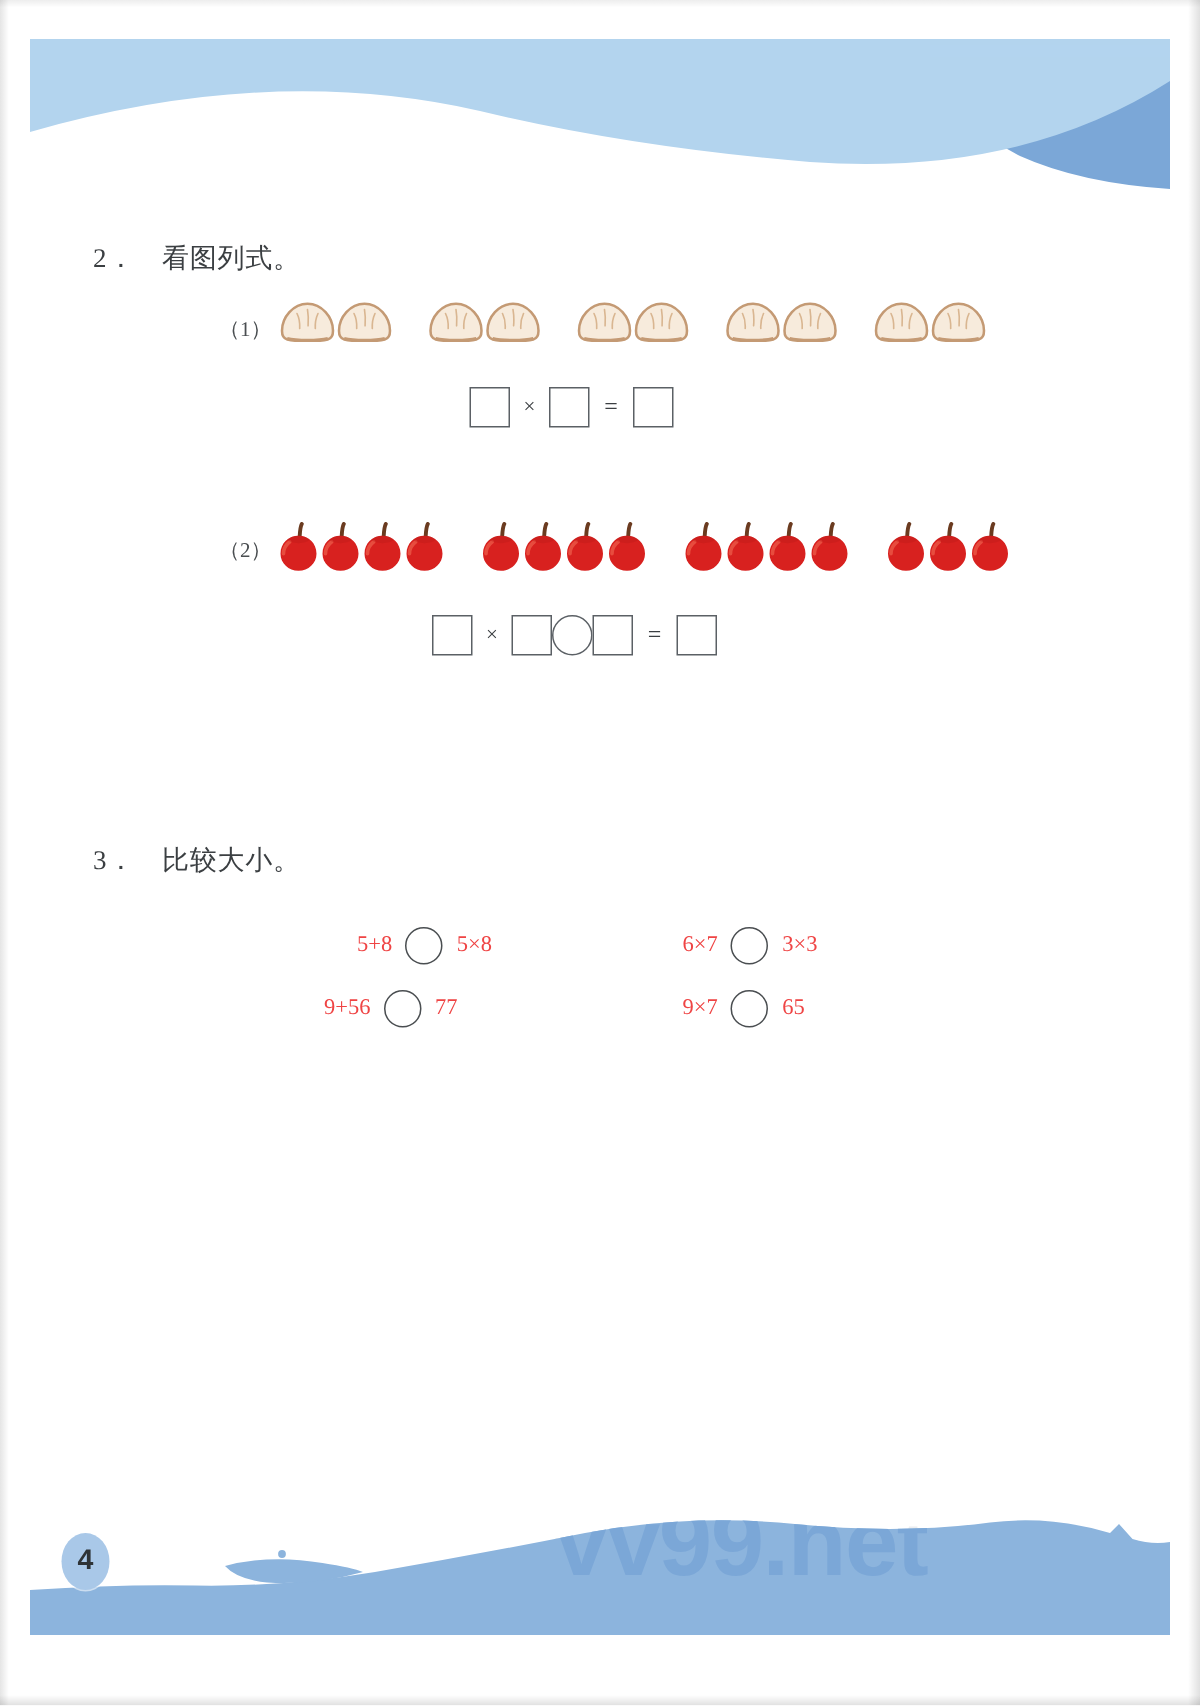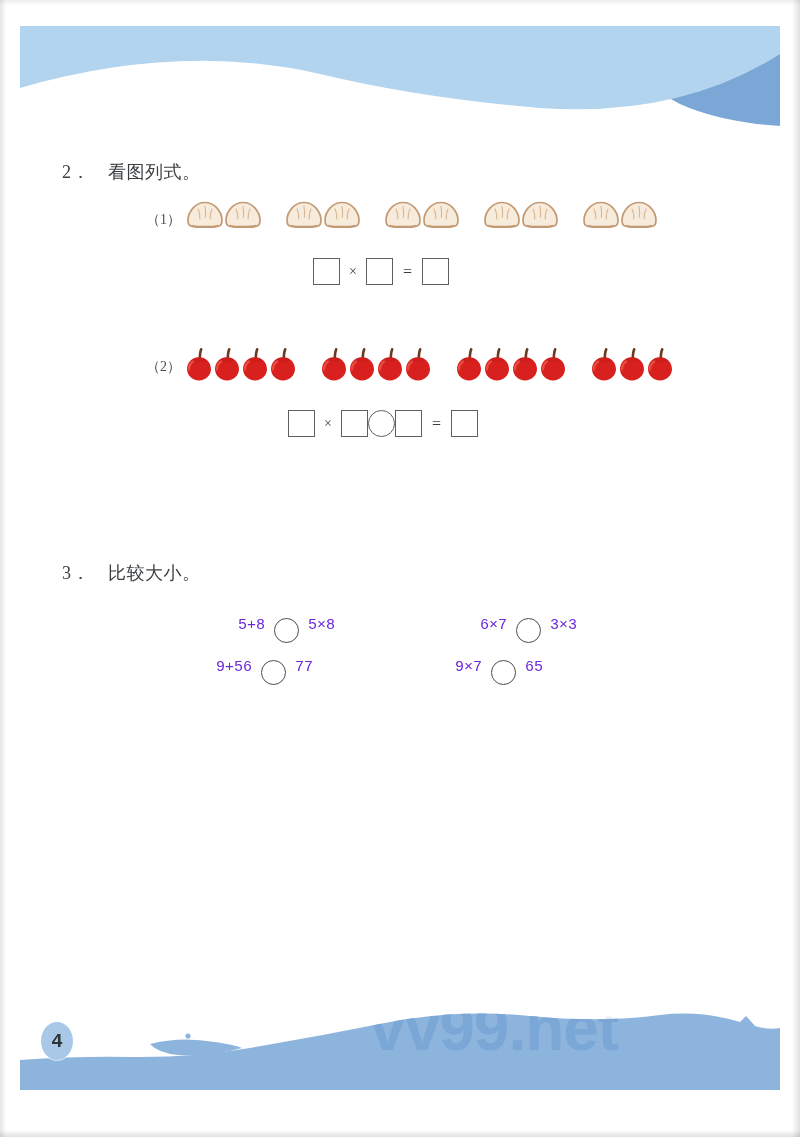--- a/index.html
+++ b/index.html
@@ -204,25 +204,25 @@
   }
   .eq-op.eqsign {
     font-size: 16px;
     padding: 0 10px;
   }
 
   
   .cmp-item {
     position: absolute;
     display: flex;
-    align-items: flex-start;
+    align-items: center;
     white-space: nowrap;
-    font-family: Liberation Mono, monospace;
+    font-family: Liberation Serif, serif;
     font-size: 15px;
-    color: #6d28d9;
+    color: #ef4444;
   }
   .cmp-expr {
     line-height: 1;
   }
   .cmp-circle {
     width: 25px;
     height: 25px;
     border: 1.5px solid #4a4e51;
     border-radius: 50%;
     margin: 0 9px;
@@ -497,21 +497,21 @@
       <span style="display:inline-block;width:8px"></span>
       <span>比较大小。</span>
     </div>
 
     <div class="cmp-item" style="left:238px; top:618px;">
       <span class="cmp-expr">5+8</span>
       <span class="cmp-circle"></span>
       <span class="cmp-expr">5×8</span>
     </div>
 
-    <div class="cmp-item" style="left:455px; top:618px;margin-left:25px;">
+    <div class="cmp-item" style="left:455px; top:618px;">
       <span class="cmp-expr">6×7</span>
       <span class="cmp-circle"></span>
       <span class="cmp-expr">3×3</span>
     </div>
 
     <div class="cmp-item" style="left:216px; top:660px;">
       <span class="cmp-expr">9+56</span>
       <span class="cmp-circle"></span>
       <span class="cmp-expr">77</span>
     </div>

